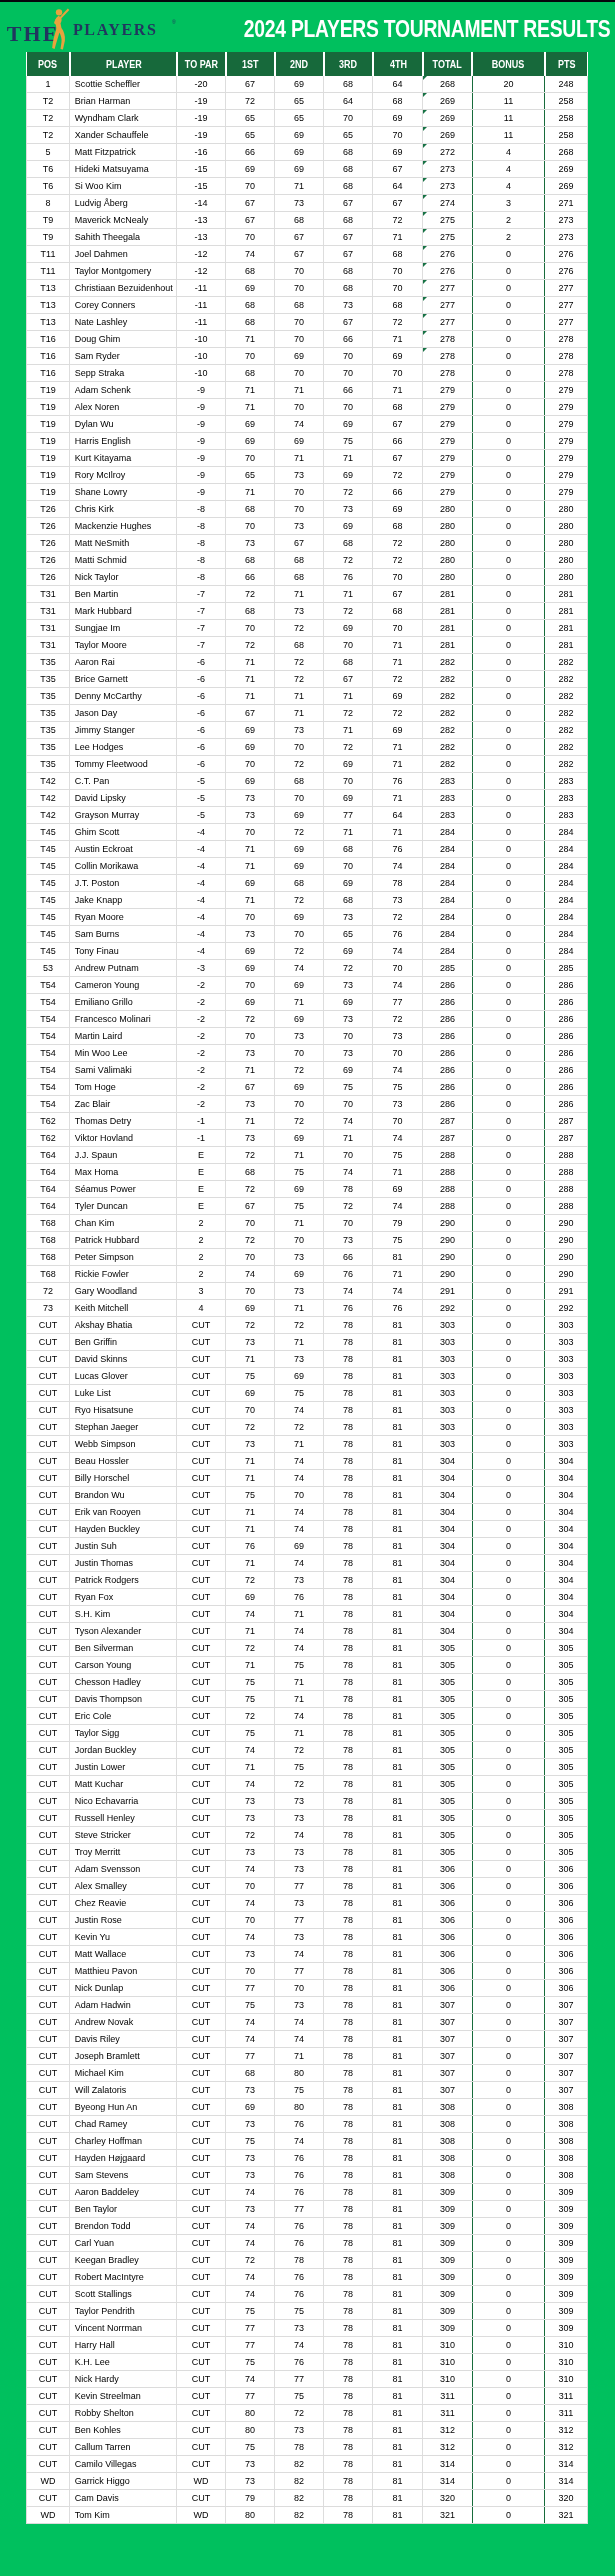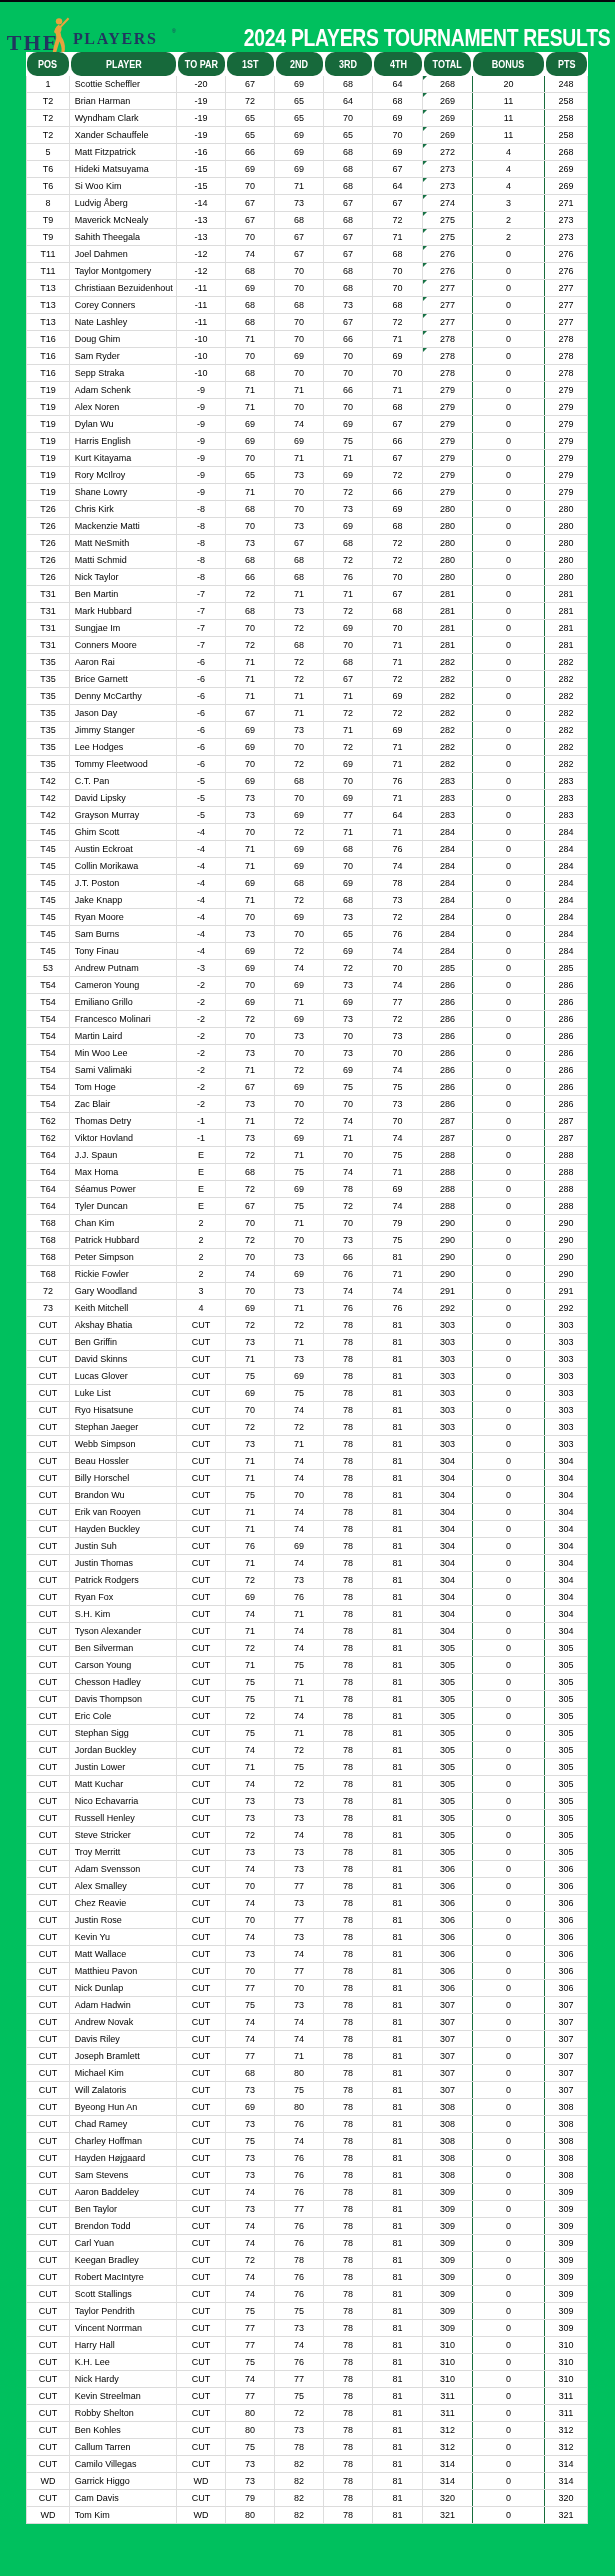--- a/index.html
+++ b/index.html
@@ -3,21 +3,21 @@
 <meta charset="utf-8">
 <style>
   html,body{margin:0;padding:0;}
   body{
     width:615px;height:2576px;position:relative;
     background:#00C05E;
     font-family:"Liberation Sans",sans-serif;
     overflow:hidden;
   }
   .topbar{position:absolute;top:0;left:0;width:615px;height:2.1px;background:#06070c;}
-  .banner{position:absolute;top:12px;left:0;width:615px;height:50px;background:#00C05E;}
+  .banner{position:absolute;top:3px;left:0;width:615px;height:50px;background:#00C05E;}
   .logo-the{
     position:absolute;left:6.8px;top:17.7px;
     font-family:"Liberation Serif",serif;font-size:22px;font-weight:600;
     color:#21365F;letter-spacing:2.1px;white-space:nowrap;
   }
   .logo-players{
     position:absolute;left:73px;top:17.7px;
     font-family:"Liberation Serif",serif;font-size:16px;font-weight:600;
     color:#21365F;letter-spacing:1.6px;white-space:nowrap;
   }
@@ -34,21 +34,21 @@
     white-space:nowrap;letter-spacing:-0.3px;
   }
   .thead{
     position:absolute;left:26px;top:52px;width:562px;height:24.4px;
     display:grid;grid-template-columns:44px 107px 49px 49px 49px 49px 50px 49px 73px 43px;
     background:#ffffff;
   }
   .th{
     margin:0 1px;background:#17693B;color:#ffffff;
     display:flex;align-items:center;justify-content:center;
-    font-weight:bold;font-size:10px;border-radius:10px;
+    font-weight:bold;font-size:10px;
   }
   .th > span{transform:scaleX(0.9);white-space:nowrap;}
   .tbody{
     position:absolute;left:26px;top:76px;width:562px;background:#ffffff;
   }
   .row{
     display:grid;grid-template-columns:44px 107px 49px 49px 49px 49px 50px 49px 73px 43px;
     height:17px;border-bottom:0.5px solid #DCDCDC;box-sizing:border-box;background:#ffffff;
   }
   .cell{
@@ -424,21 +424,21 @@
       <div class="cell r1">68</div>
       <div class="cell r2">70</div>
       <div class="cell r3">73</div>
       <div class="cell r4">69</div>
       <div class="cell total">280</div>
       <div class="cell bonus">0</div>
       <div class="cell pts">280</div>
     </div>
     <div class="row">
       <div class="cell pos">T26</div>
-      <div class="cell player">Mackenzie Matti</div>
+      <div class="cell player">Mackenzie Hughes</div>
       <div class="cell topar">-8</div>
       <div class="cell r1">70</div>
       <div class="cell r2">73</div>
       <div class="cell r3">69</div>
       <div class="cell r4">68</div>
       <div class="cell total">280</div>
       <div class="cell bonus">0</div>
       <div class="cell pts">280</div>
     </div>
     <div class="row">
@@ -508,21 +508,21 @@
       <div class="cell r1">70</div>
       <div class="cell r2">72</div>
       <div class="cell r3">69</div>
       <div class="cell r4">70</div>
       <div class="cell total">281</div>
       <div class="cell bonus">0</div>
       <div class="cell pts">281</div>
     </div>
     <div class="row">
       <div class="cell pos">T31</div>
-      <div class="cell player">Conners Moore</div>
+      <div class="cell player">Taylor Moore</div>
       <div class="cell topar">-7</div>
       <div class="cell r1">72</div>
       <div class="cell r2">68</div>
       <div class="cell r3">70</div>
       <div class="cell r4">71</div>
       <div class="cell total">281</div>
       <div class="cell bonus">0</div>
       <div class="cell pts">281</div>
     </div>
     <div class="row">
@@ -1276,21 +1276,21 @@
       <div class="cell r1">72</div>
       <div class="cell r2">74</div>
       <div class="cell r3">78</div>
       <div class="cell r4">81</div>
       <div class="cell total">305</div>
       <div class="cell bonus">0</div>
       <div class="cell pts">305</div>
     </div>
     <div class="row">
       <div class="cell pos">CUT</div>
-      <div class="cell player">Stephan Sigg</div>
+      <div class="cell player">Taylor Sigg</div>
       <div class="cell topar">CUT</div>
       <div class="cell r1">75</div>
       <div class="cell r2">71</div>
       <div class="cell r3">78</div>
       <div class="cell r4">81</div>
       <div class="cell total">305</div>
       <div class="cell bonus">0</div>
       <div class="cell pts">305</div>
     </div>
     <div class="row">

